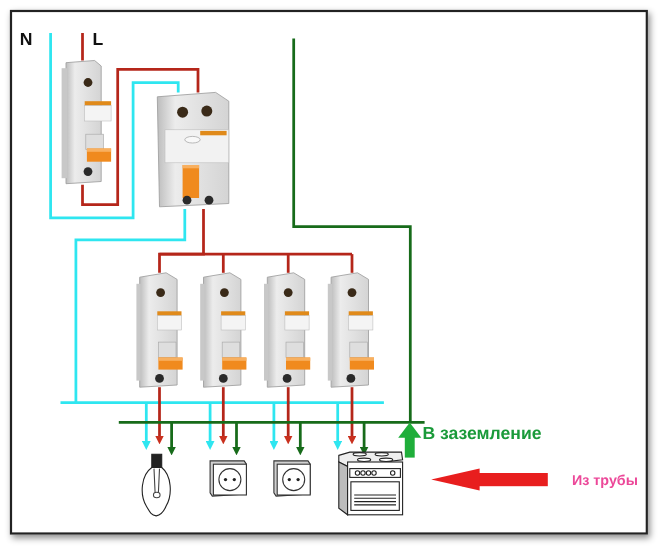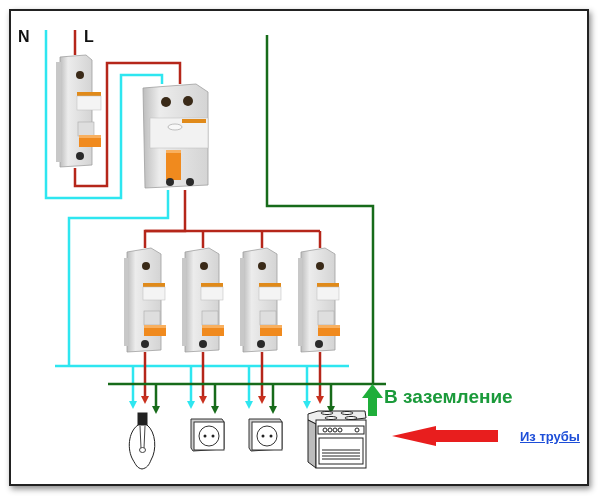--- a/index.html
+++ b/index.html
@@ -2,22 +2,22 @@
 <html><head>
 <meta charset="utf-8">
 <style>
   html, body { margin: 0; padding: 0; background: #ffffff; }
   body { width: 600px; height: 497px; position: relative; overflow: hidden; font-family: "Liberation Sans", sans-serif; }
   .frame { position: absolute; left: 9px; top: 9px; width: 580px; height: 477px; border: 2px solid #222; background: #fff; box-shadow: 2px 3px 6px rgba(0,0,0,0.45); box-sizing: border-box; }
   svg.diagram { position: absolute; left: 0; top: 0; }
   .lbl { position: absolute; font-weight: bold; white-space: nowrap; }
   .lbl-n { left: 18px; top: 28px; font-size: 16px; color: #111; }
   .lbl-l { left: 84px; top: 28px; font-size: 16px; color: #111; }
-  .lbl-ground { left: 384px; top: 386px; font-size: 19px; color: #1a9a3a; }
-  .lbl-pipe { left: 520px; top: 429px; font-size: 13px; color: #1d4ed8; text-decoration: underline; }
+  .lbl-ground { left: 384px; top: 386px; font-size: 16px; color: #1a9a3a; }
+  .lbl-pipe { left: 520px; top: 429px; font-size: 13px; color: #ec4899; }
 </style>
 </head>
 <body>
 
 <div class="frame"></div>
 
 <svg class="diagram" width="600" height="497" viewBox="0 0 600 497">
   <defs>
     <marker id="ah-cyan" markerWidth="8" markerHeight="8" refX="4" refY="4" orient="auto" markerUnits="userSpaceOnUse">
       <path d="M0,0 L8,4 L0,8 Z" fill="#2ee6f0"></path>

